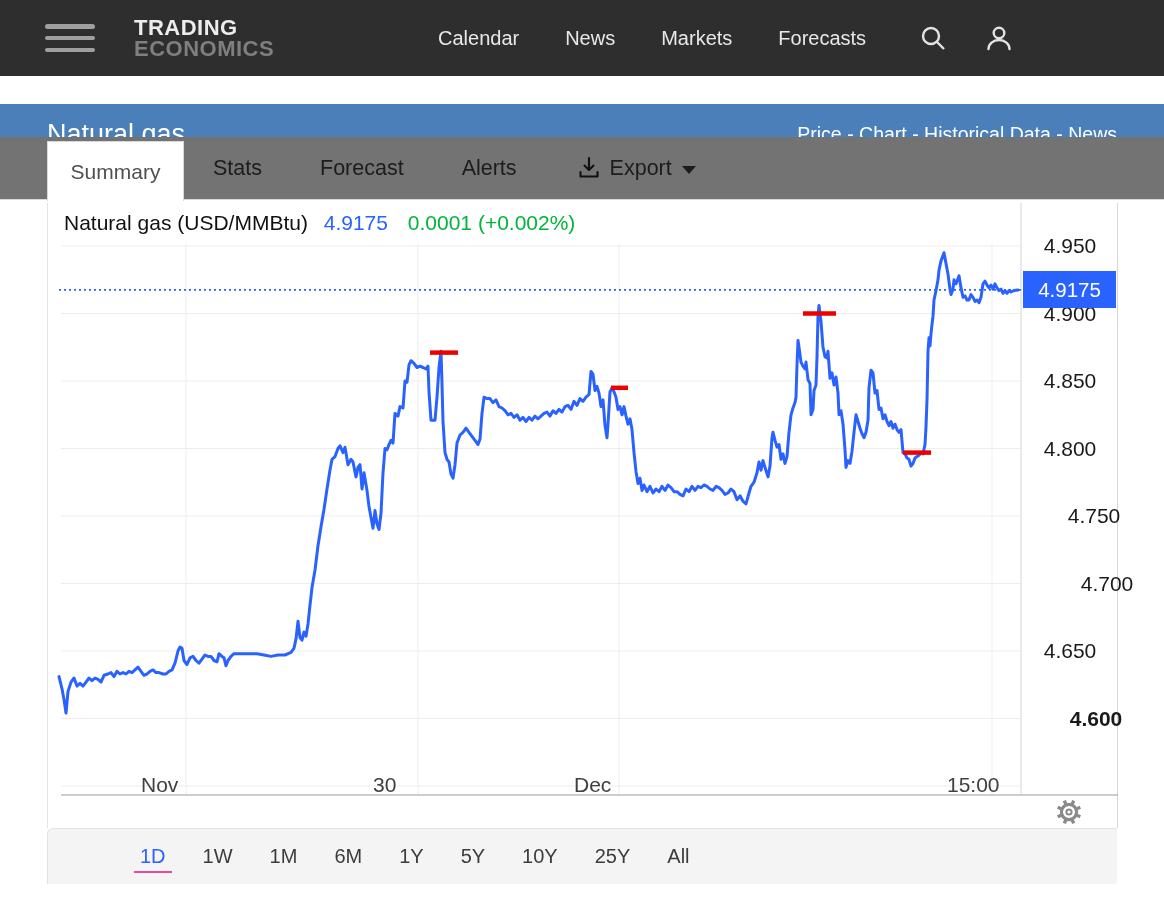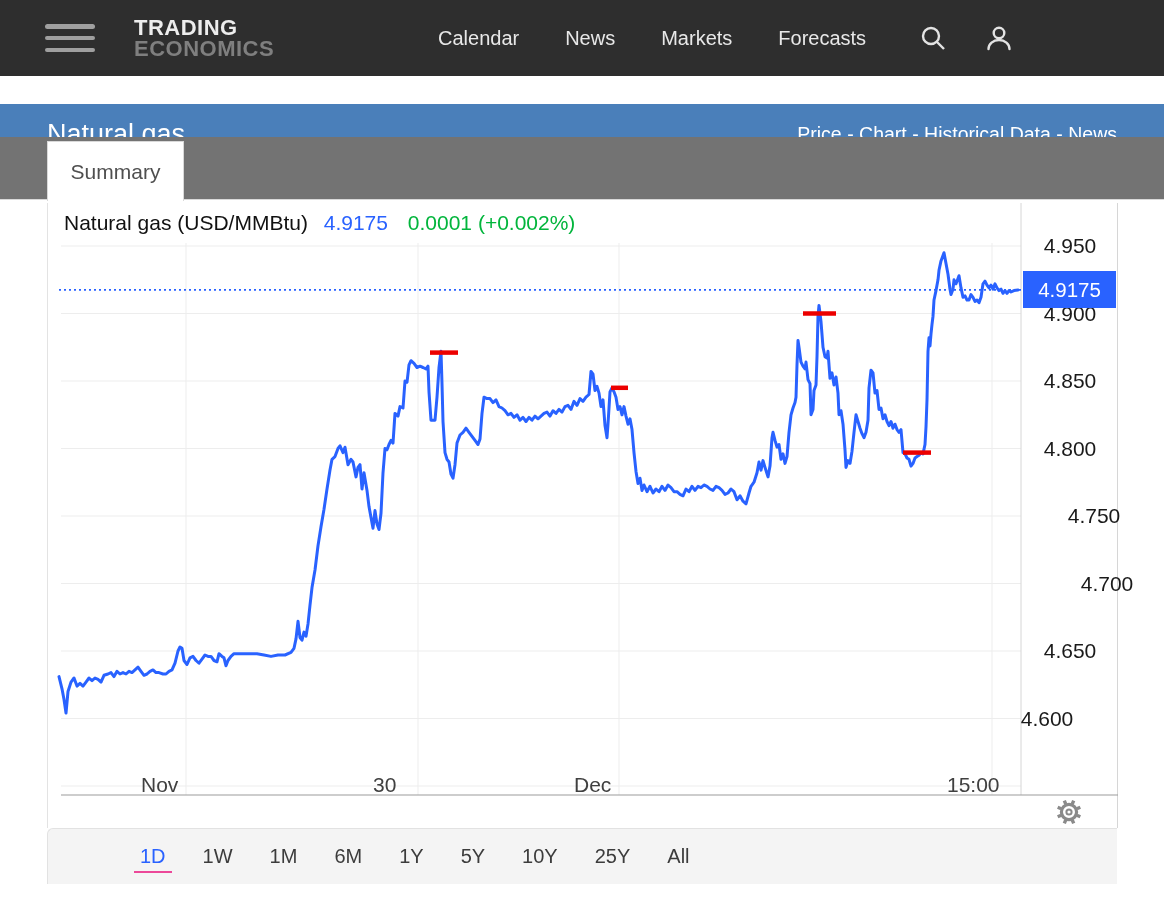--- a/index.html
+++ b/index.html
@@ -80,20 +80,34 @@
   </div>
 </div>
 
 <div class="pageheader">
   <div class="page-title">Natural gas</div>
   <div class="page-links" id="pagelinks"><span class="lnk">Price</span><span> - </span><span class="lnk">Chart</span><span> - </span><span class="lnk">Historical Data</span><span> - </span><span class="lnk">News</span></div>
 </div>
 
 <div class="tabstrip">
   <div class="tab-summary" id="tabSummary">Summary</div>
+  <div class="tabrow" id="tabrow">
+      <div class="tab">Stats</div>
+      <div class="tab">Forecast</div>
+      <div class="tab">Alerts</div>
+      <div class="exportgrp">
+        <svg width="26" height="26" viewBox="0 0 26 26" fill="none" stroke="#111" stroke-width="2.1" stroke-linecap="round" stroke-linejoin="round">
+          <path d="M13 3v11"></path>
+          <path d="M8.5 10.5L13 15l4.5-4.5"></path>
+          <path d="M4.5 17v4.5h17V17"></path>
+        </svg>
+        <span class="lbl">Export</span>
+        <span class="caret"></span>
+      </div>
+    </div>
 </div>
 
 <div class="panel" id="panel">
   <div class="chart-header">
     <span style="color:#111;">Natural gas (USD/MMBtu)</span>
     <span class="price" style="color:#2962ff;">4.9175</span>
     <span class="chg" style="color:#02b53c;">0.0001</span>
     <span style="color:#02b53c;">(+0.002%)</span>
   </div>
   <svg class="plot" id="plot" width="1070" height="625">
@@ -121,21 +135,21 @@
       <line x1="855" y1="249.6" x2="883" y2="249.6" stroke="#ec0000" stroke-width="4.5"></line>
     </svg>
   <div id="ylabels">
       <div class="ylabel" style="left: 975px; top: 31px;">4.950</div>
       <div class="ylabel" style="left: 975px; top: 98.5px;">4.900</div>
       <div class="ylabel" style="left: 975px; top: 166px;">4.850</div>
       <div class="ylabel" style="left: 975px; top: 233.5px;">4.800</div>
       <div class="ylabel" style="left: 975px; top: 301px; margin-left: 24px;">4.750</div>
       <div class="ylabel" style="left: 1012px; top: 368.5px;">4.700</div>
       <div class="ylabel" style="left: 975px; top: 436px;">4.650</div>
-      <div class="ylabel" style="left: 952px; top: 503.5px;">4.600</div>
+      <div class="ylabel" style="left: 1001px; top: 503.5px; font-weight: bold;">4.600</div>
     </div>
   <div id="xlabels">
       <div class="xlabel" style="left: 93px;">Nov</div>
       <div class="xlabel" style="left: 325px;">30</div>
       <div class="xlabel" style="left: 526px;">Dec</div>
       <div class="xlabel" style="left: 899px;">15:00</div>
     </div>
   <div class="badge" id="pricebadge" style="background: rgb(41, 98, 255); left: 975px; top: 68.4px; width: 93px; height: 37px;">4.9175</div>
   <svg class="gear" width="30" height="30" viewBox="0 0 30 30" fill="none" stroke="#8a8a8a">
     <g id="gearteeth" stroke-width="3.4">

